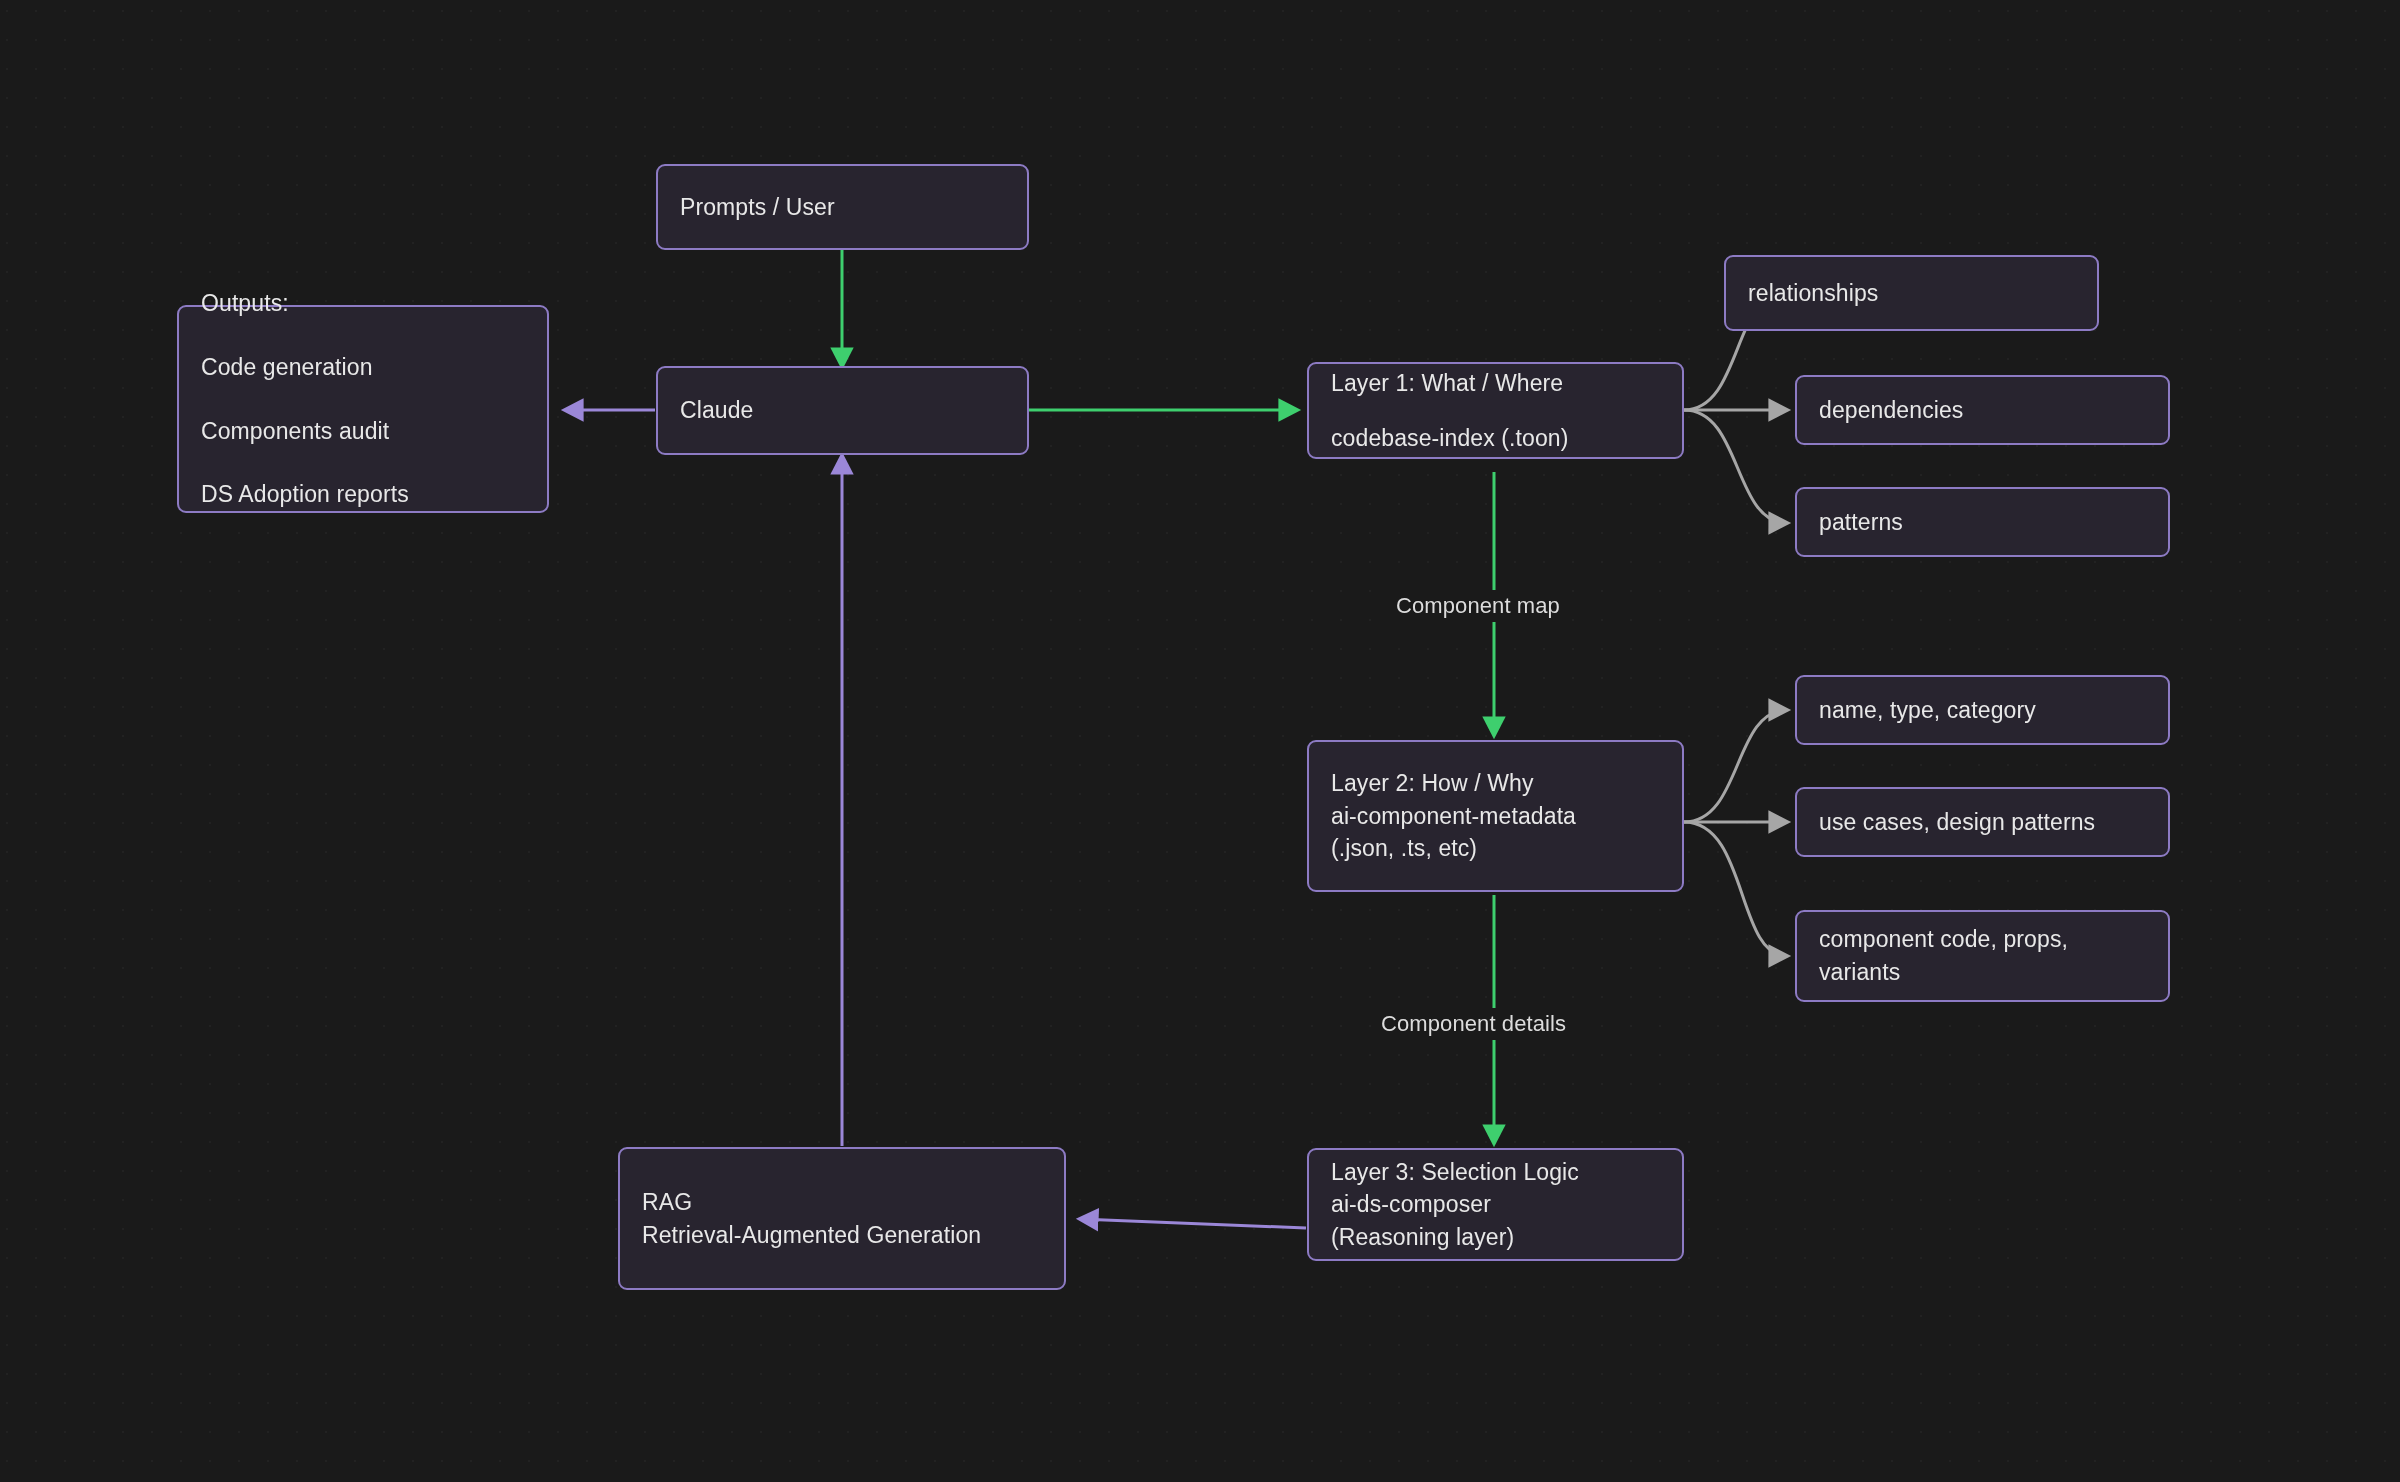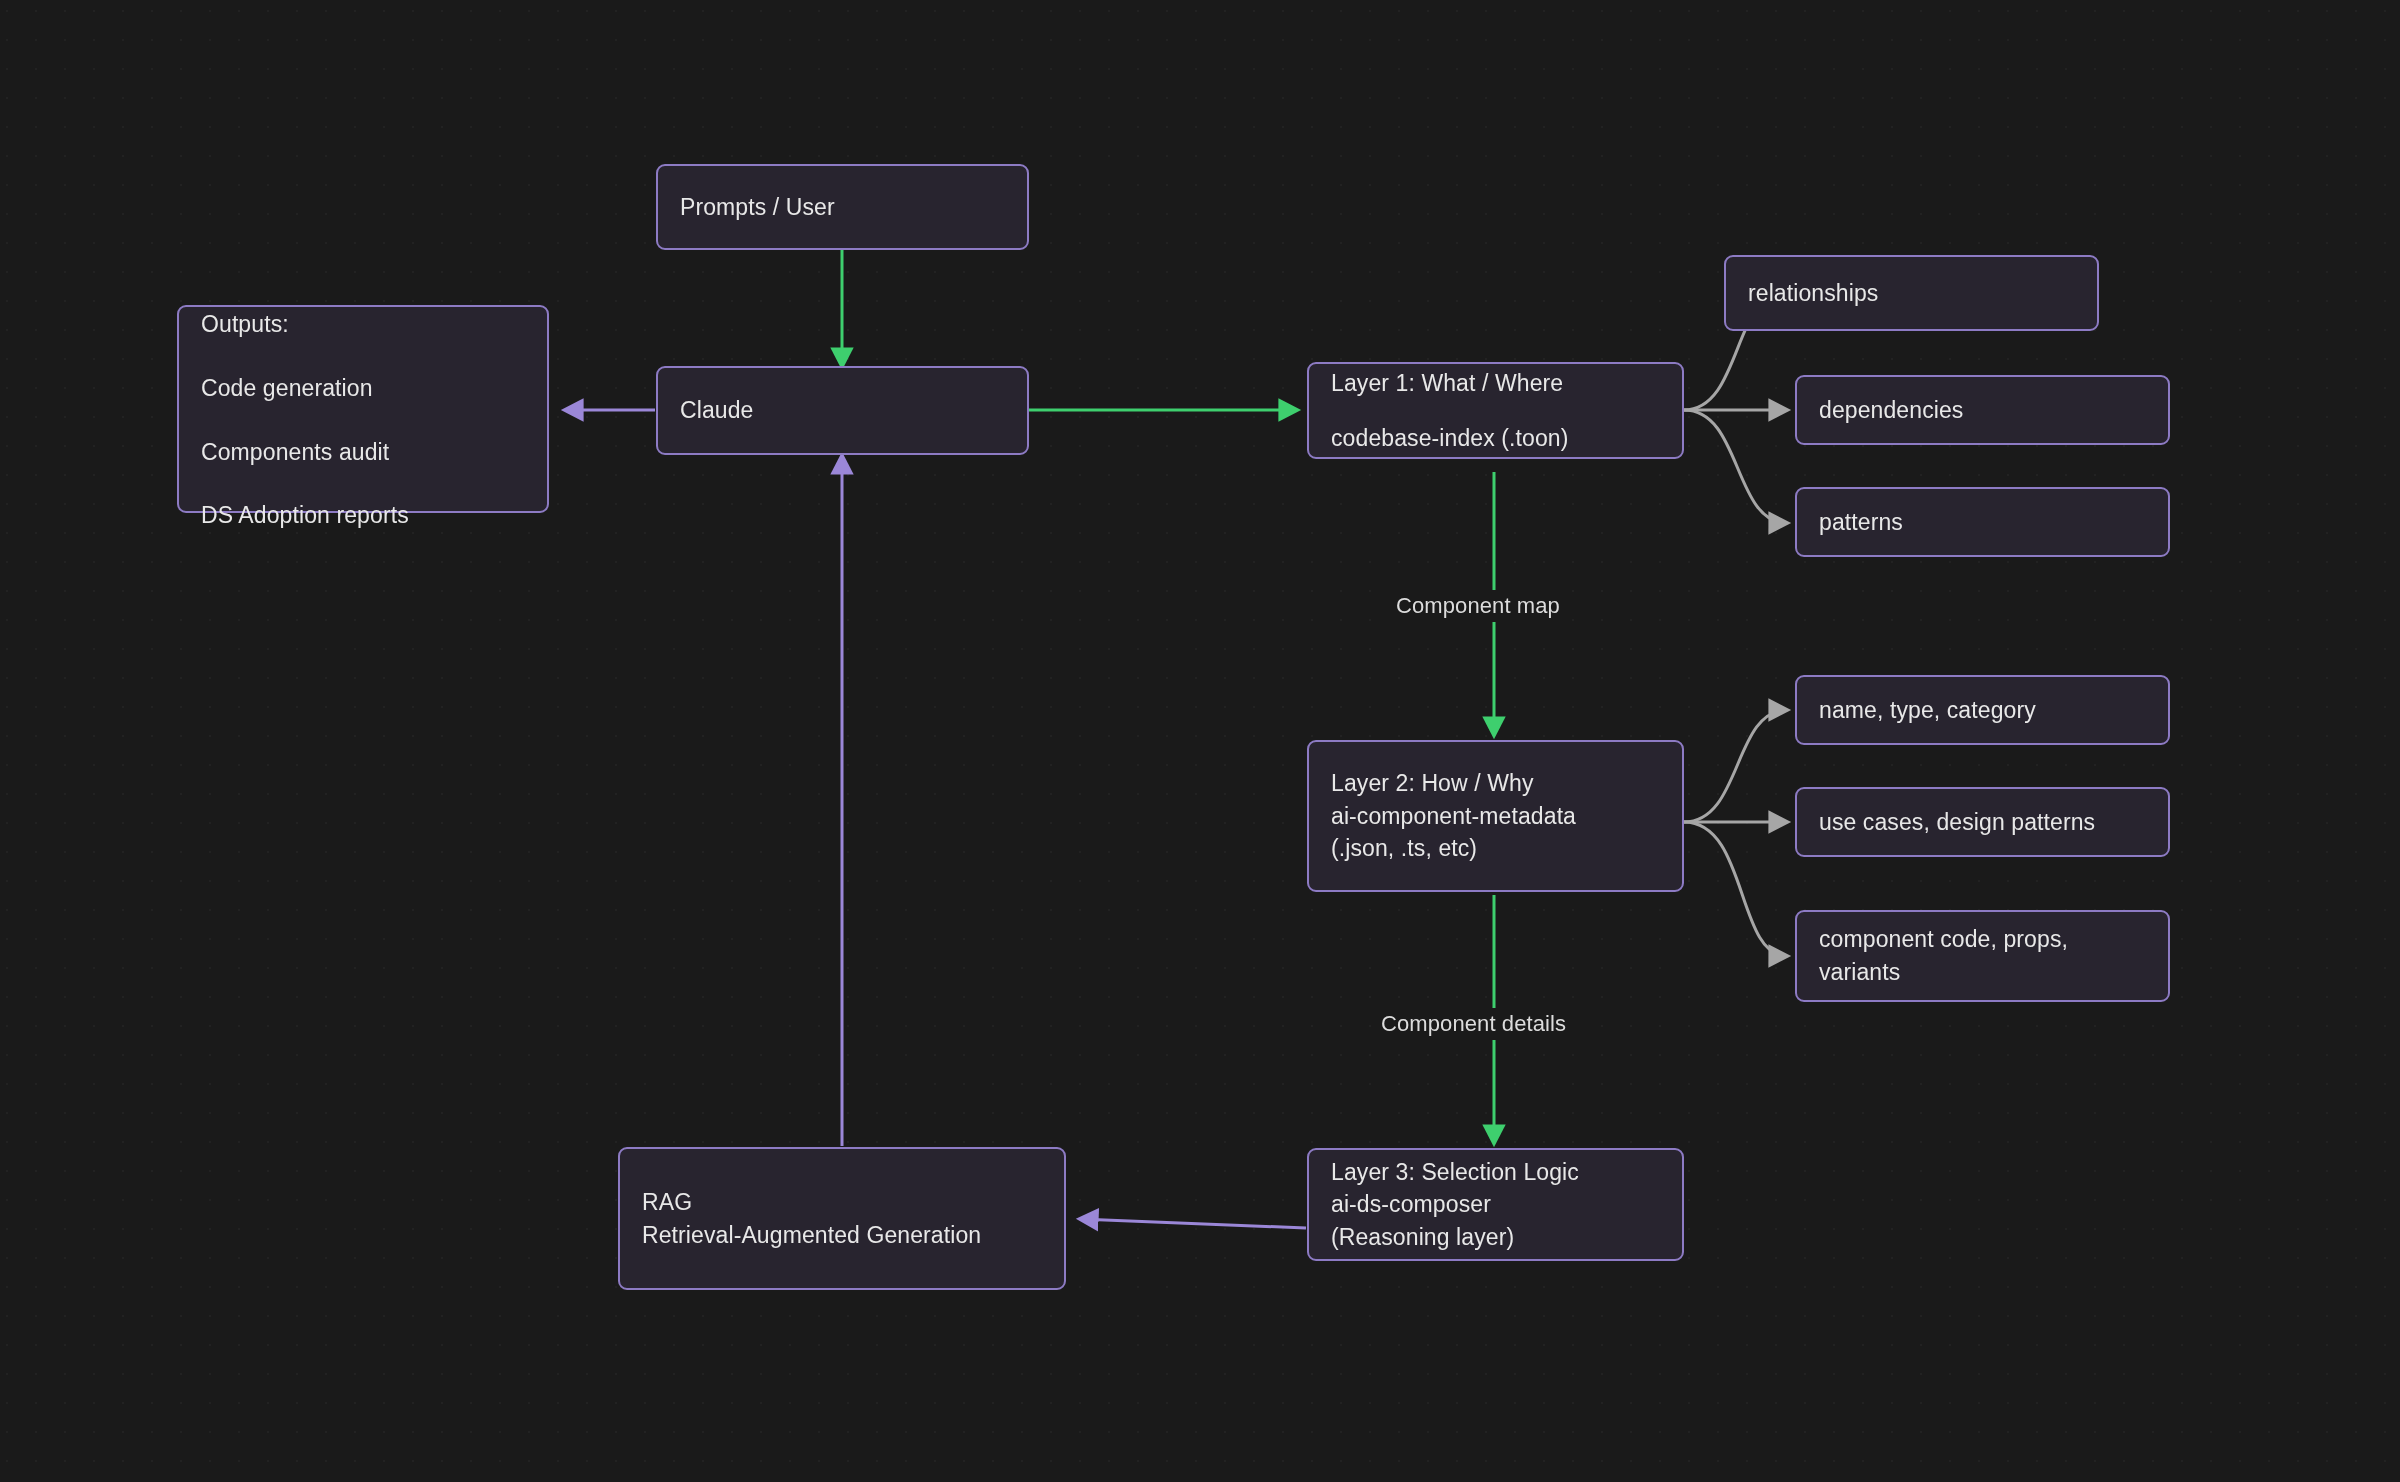--- a/index.html
+++ b/index.html
@@ -100,21 +100,21 @@
   </svg>
 
   <div class="node" style="left:656px; top:164px; width:373px; height:86px;">
     <div class="line">Prompts / User</div>
   </div>
 
   <div class="node" style="left:656px; top:366px; width:373px; height:89px;">
     <div class="line">Claude</div>
   </div>
 
-  <div class="node" style="left:177px; top:305px; width:372px; height:208px; justify-content:center; padding-top:22px;gap:31px;">
+  <div class="node" style="left:177px; top:305px; width:372px; height:208px; justify-content:flex-end; padding-top:22px;gap:31px;">
     <div class="line">Outputs:</div>
     <div class="line">Code generation</div>
     <div class="line">Components audit</div>
     <div class="line">DS Adoption reports</div>
   </div>
 
   <div class="node" style="left:1307px; top:362px; width:377px; height:97px;gap:22px;">
     <div class="line">Layer 1: What / Where</div>
     <div class="line">codebase-index (.toon)</div>
   </div>

